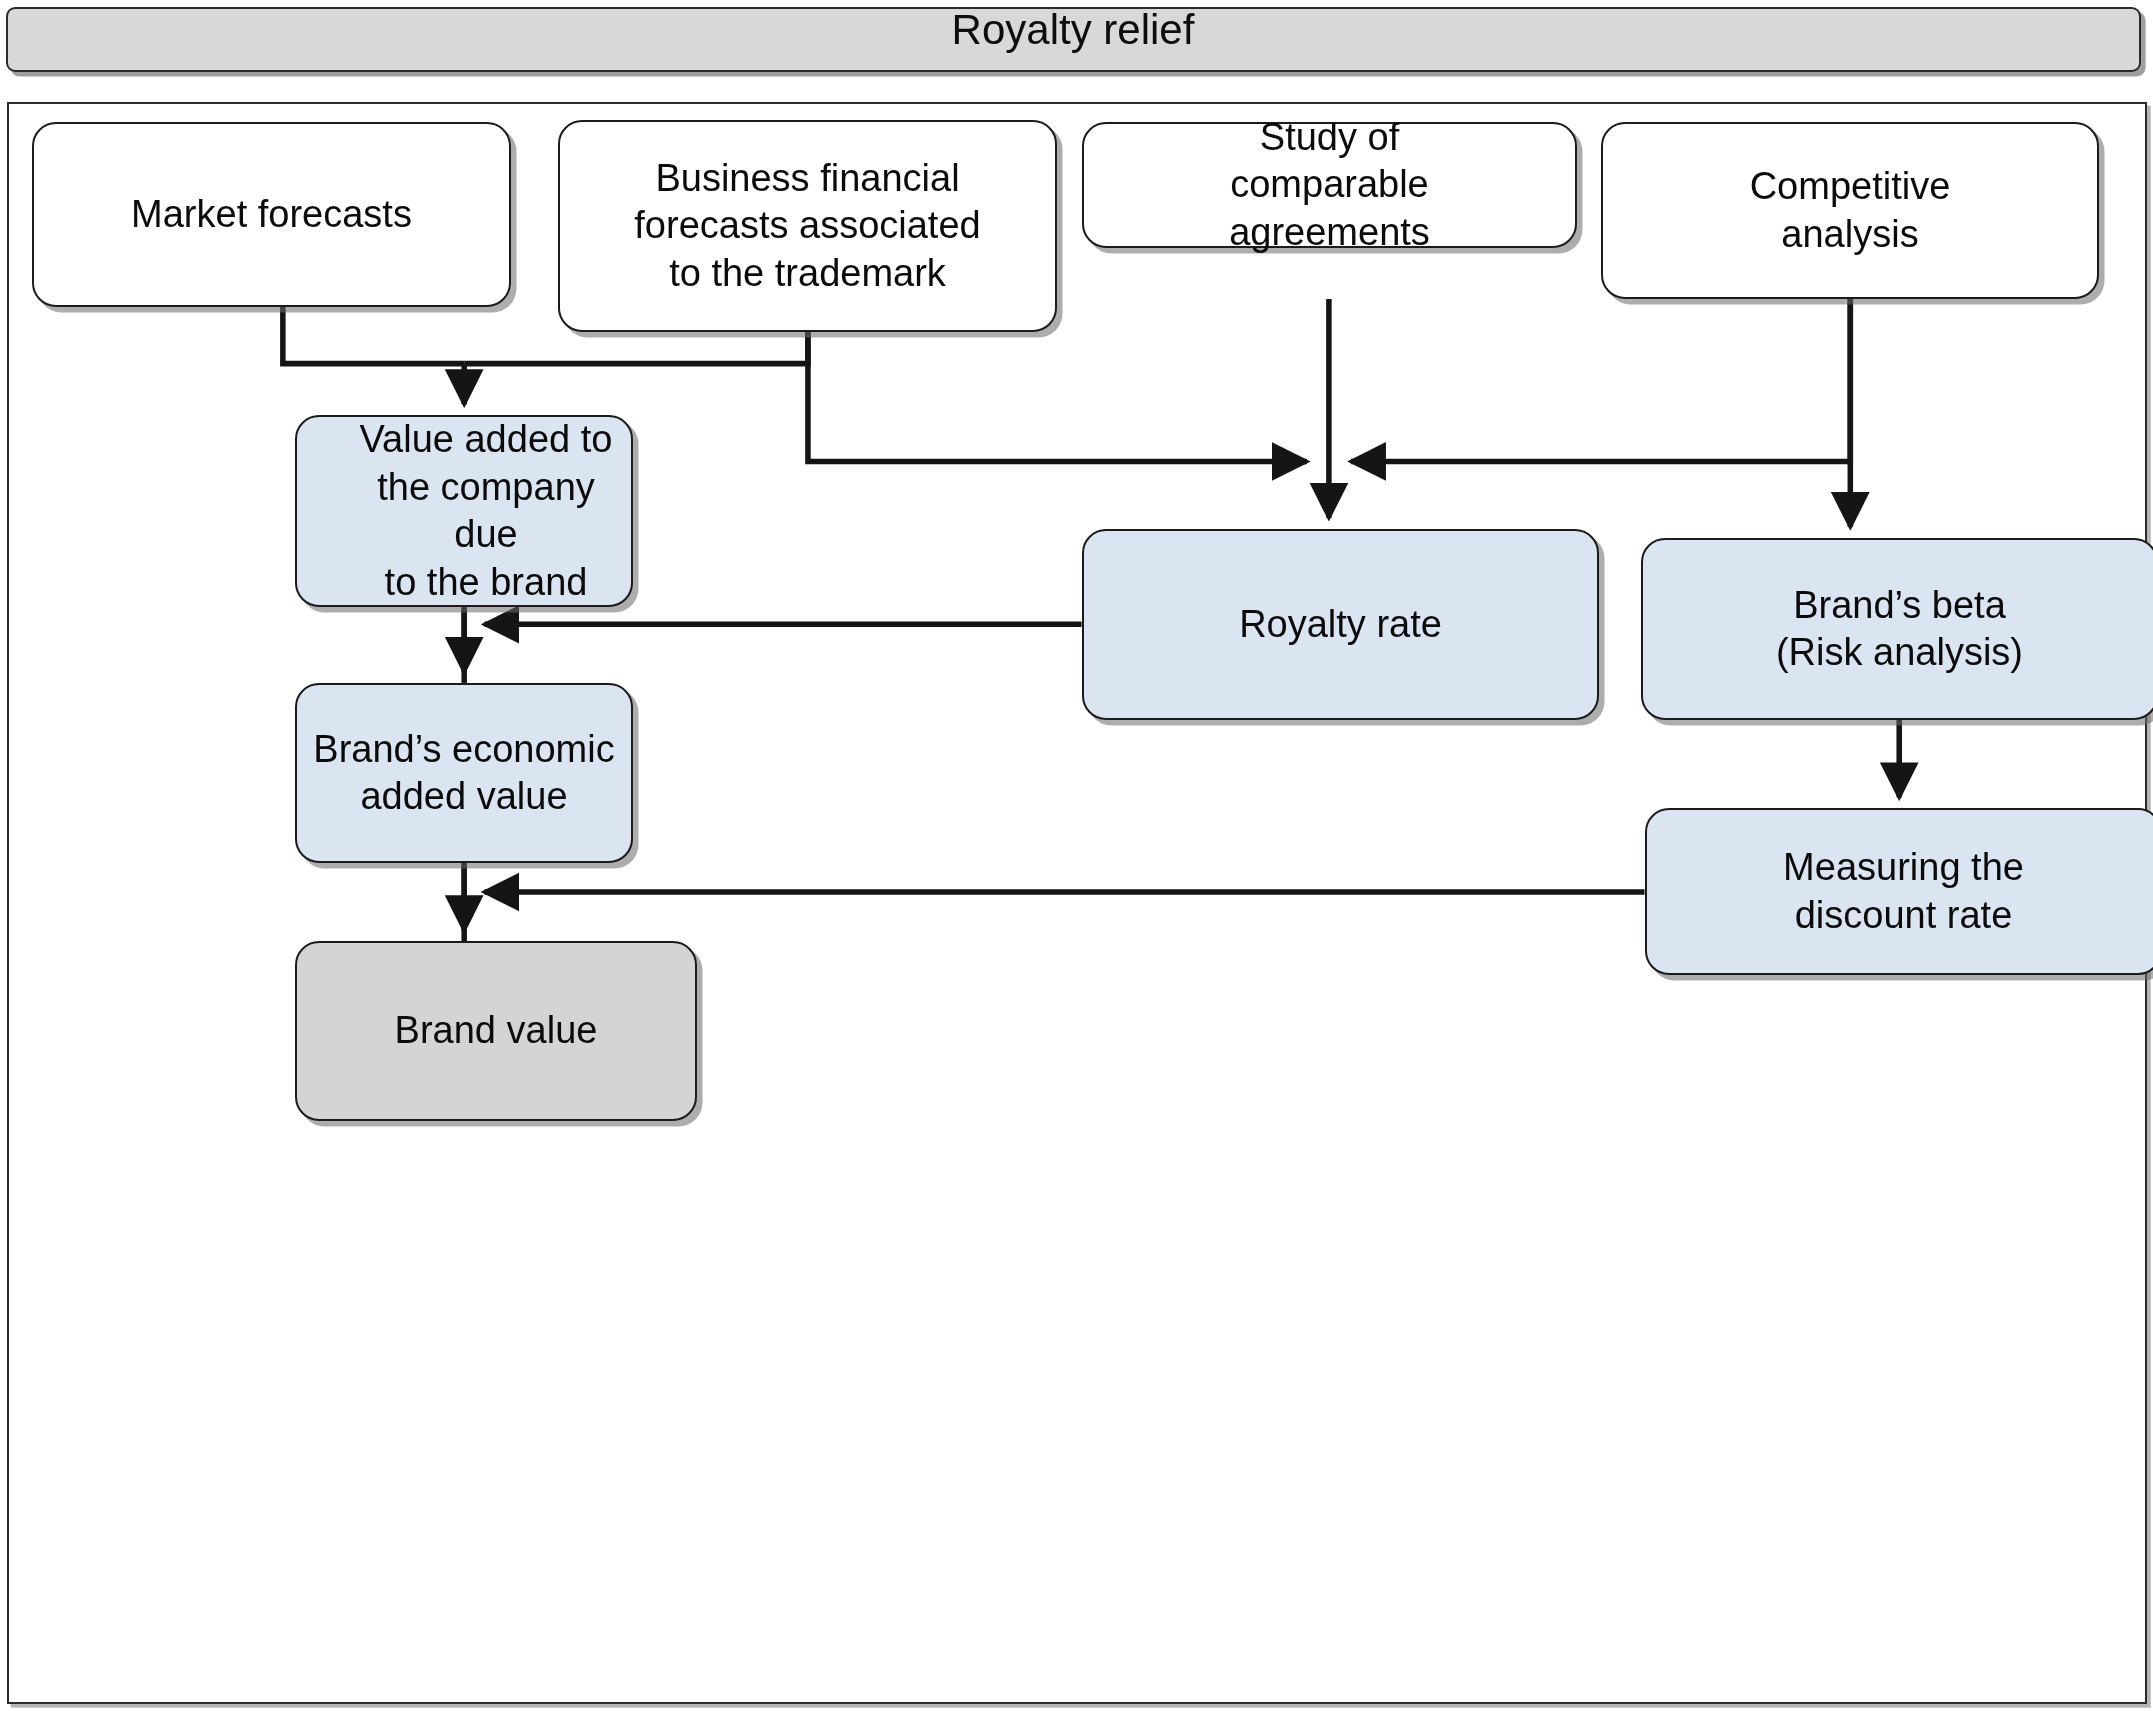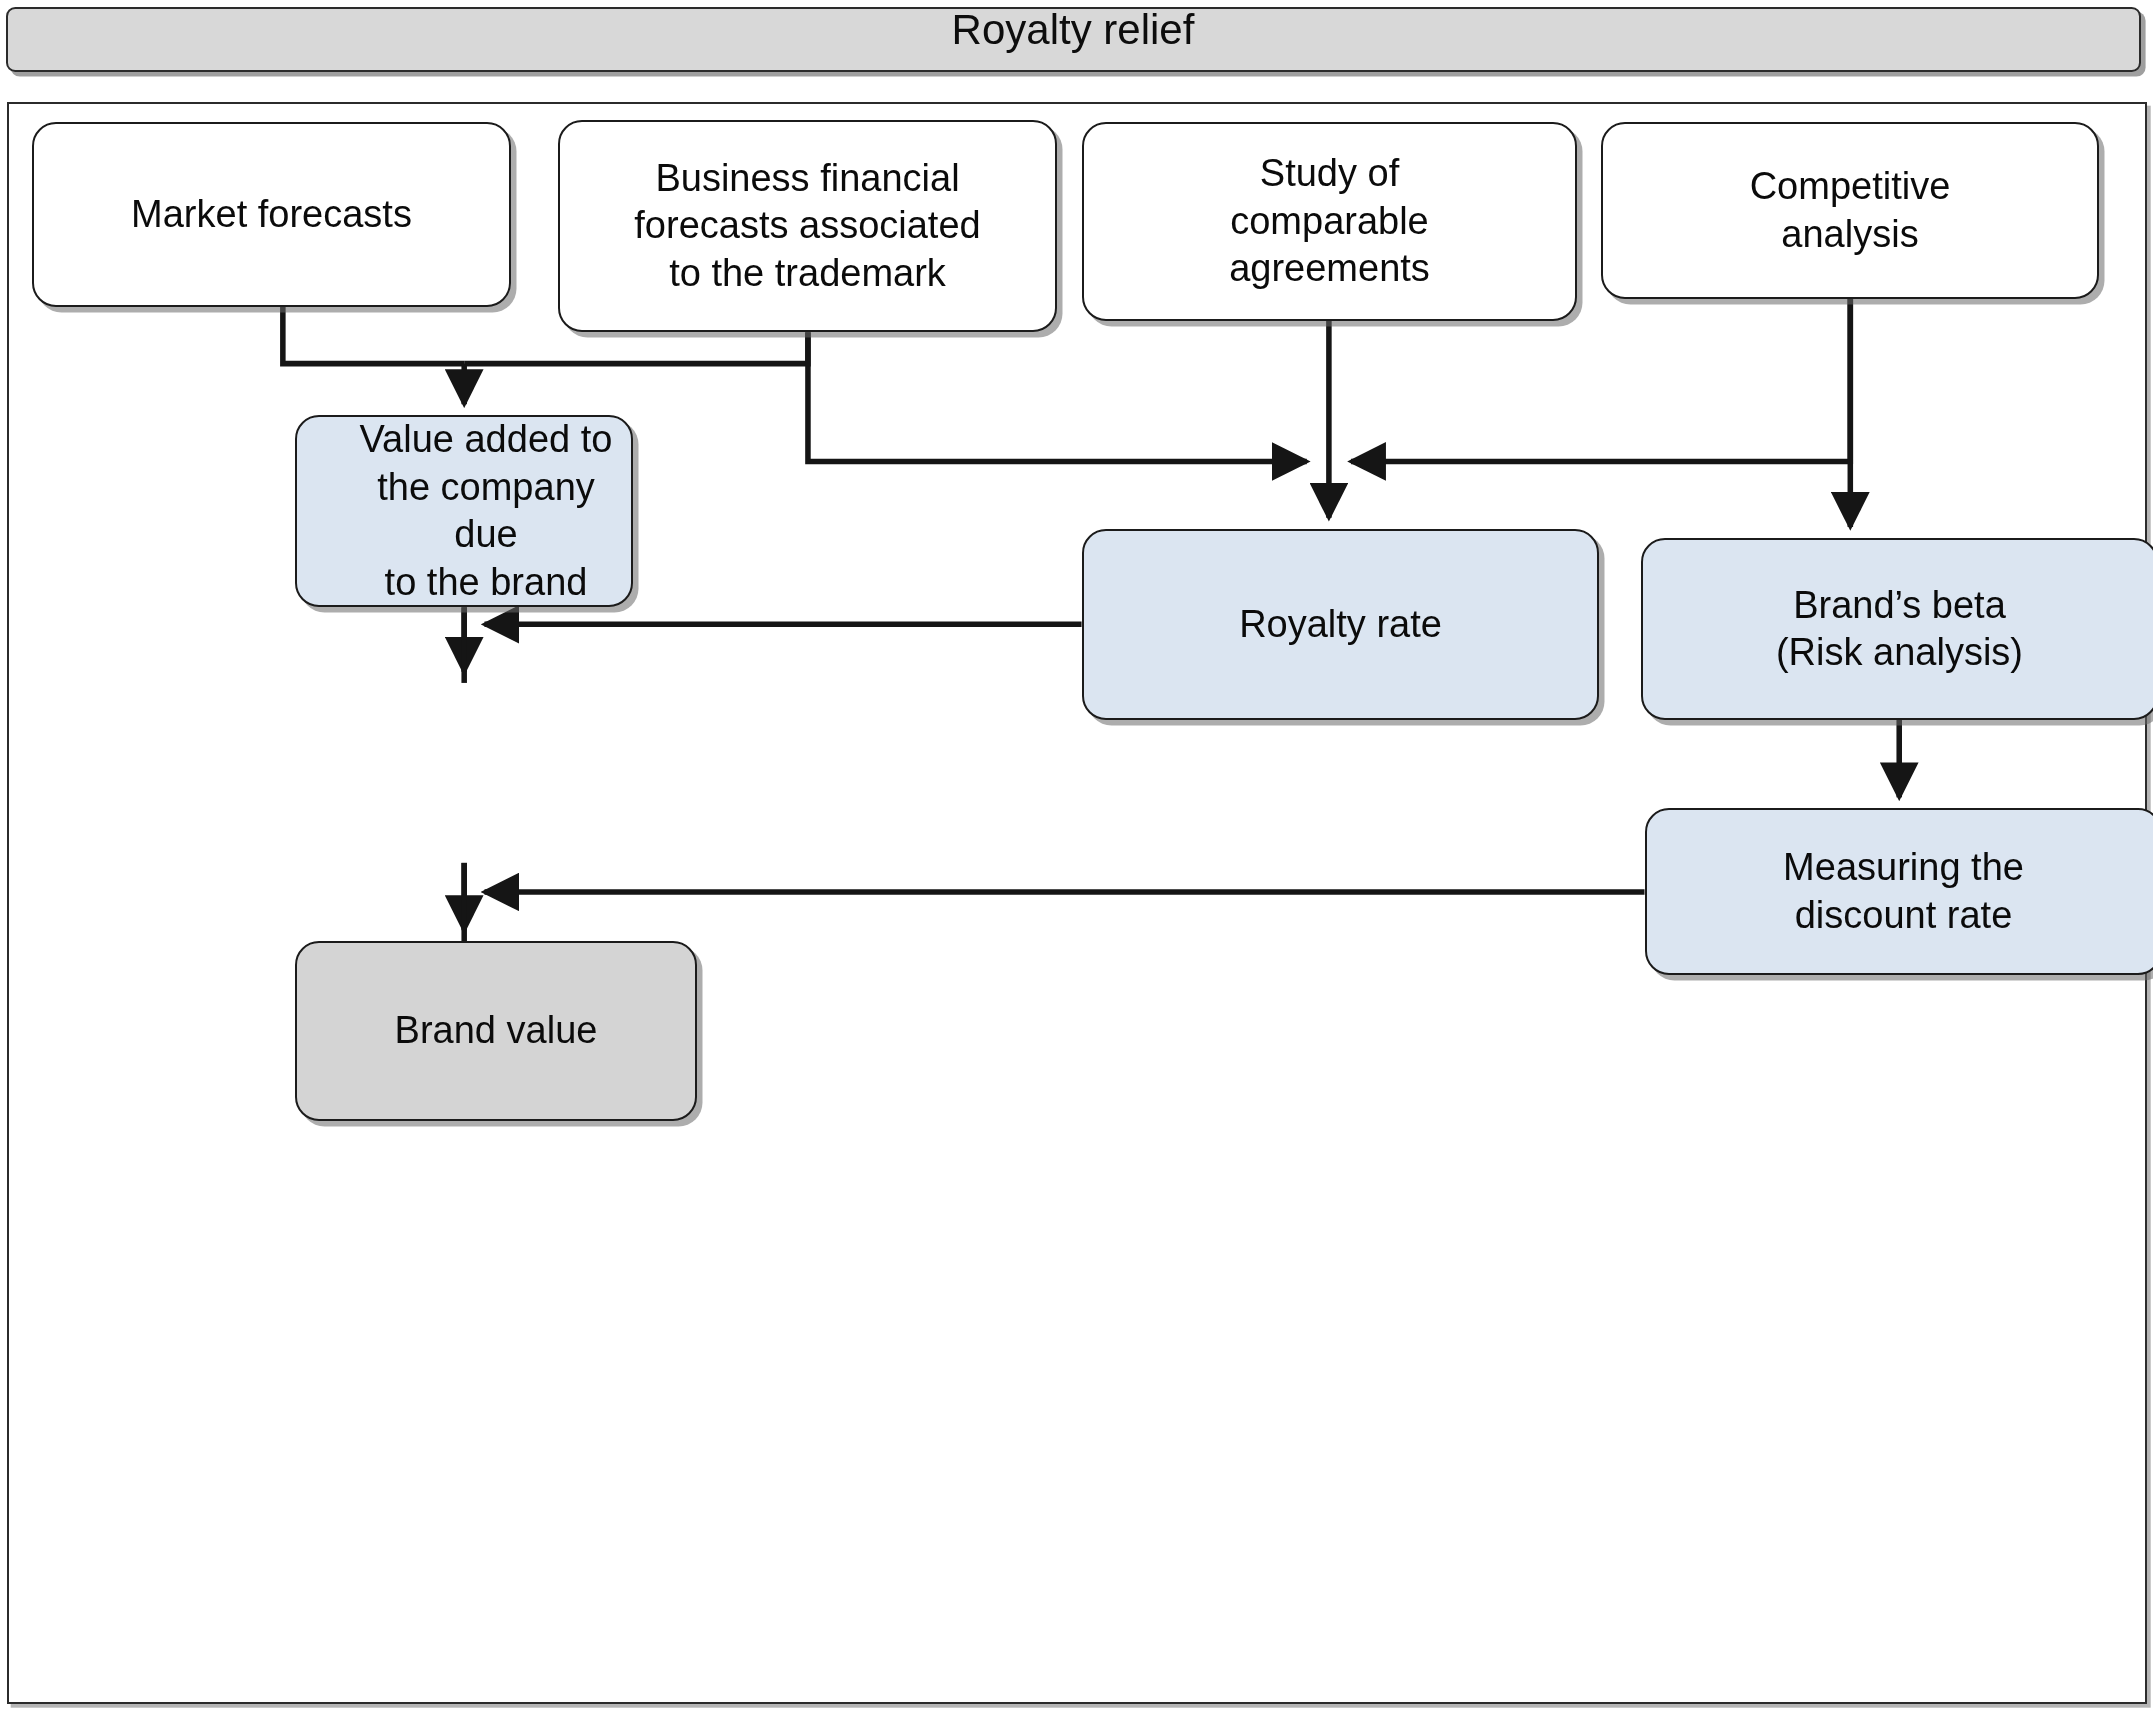--- a/index.html
+++ b/index.html
@@ -71,21 +71,21 @@
     padding: 0 13px;
     white-space: pre-line;
   }
   .node.white { background: #ffffff; }
   .node.blue  { background: #dbe5f1; }
   .node.gray  { background: #d4d4d4; }
 
   
   #n-market    { left: 32px;   top: 122px; width: 479px;  height: 185px; }
   #n-business  { left: 558px;  top: 120px; width: 499px;  height: 212px; }
-  #n-study     { left: 1082px; top: 122px; width: 495px;  height: 199px; }
+  #n-study     { left: 1082px; top: 122px; width: 495px;  height: 126px; }
   #n-competitive{ left: 1601px; top: 122px; width: 498px;  height: 177px; }
 
   
   #n-valueadded { left: 295px;  top: 415px;  width: 338px; height: 192px; padding-left: 44px; }
   #n-economic   { left: 295px;  top: 683px;  width: 338px; height: 180px; }
   #n-brandvalue { left: 295px;  top: 941px; width: 402px; height: 180px; }
   #n-royalty    { left: 1082px; top: 529px;  width: 517px; height: 191px; }
   #n-beta       { left: 1641px; top: 538px;  width: 517px; height: 182px; }
   #n-discount   { left: 1645px; top: 808px;  width: 517px; height: 167px; }
 
@@ -164,20 +164,24 @@
   <div class="node white" id="n-competitive">
     <span class="label">Competitive
 analysis</span>
   </div>
 
   <div class="node blue" id="n-valueadded">
     <span class="label">Value added to
 the company due
 to the brand</span>
   </div>
+  <div class="node blue" id="n-economic">
+    <span class="label">Brand’s economic
+added value</span>
+  </div>
   <div class="node blue" id="n-royalty">
     <span class="label">Royalty rate</span>
   </div>
   <div class="node blue" id="n-beta">
     <span class="label">Brand’s beta
 (Risk analysis)</span>
   </div>
   <div class="node blue" id="n-discount">
     <span class="label">Measuring the
 discount rate</span>

